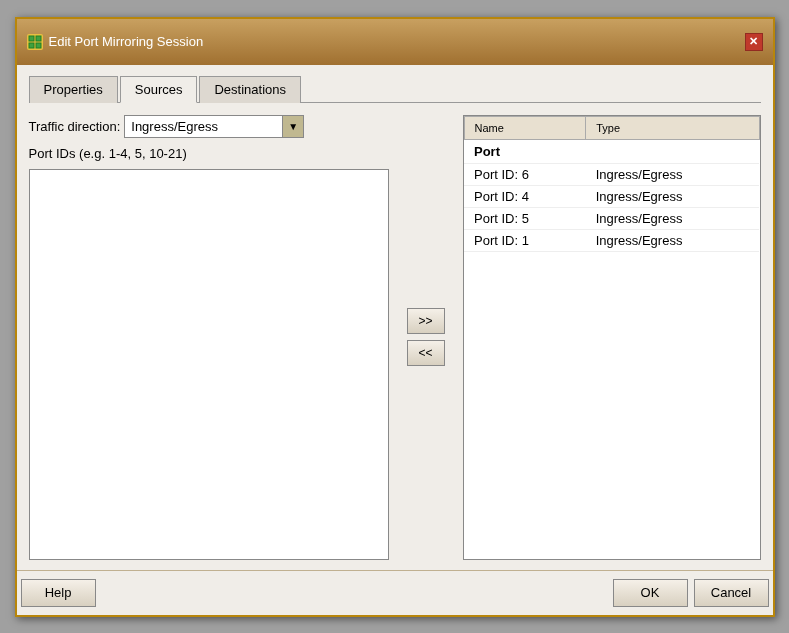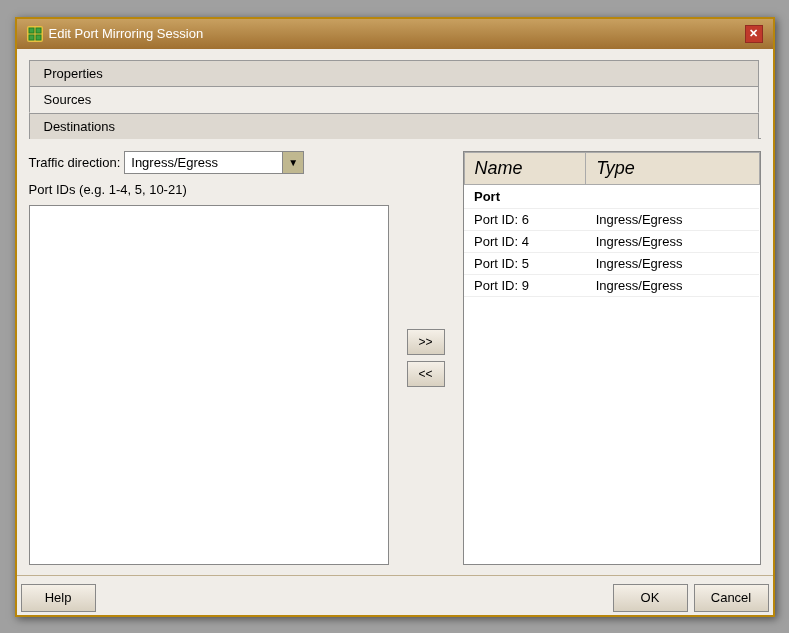--- a/index.html
+++ b/index.html
@@ -68,21 +68,20 @@
     .dialog-body {
       flex: 1;
       padding: 10px 12px;
       display: flex;
       flex-direction: column;
     }
     .tabs {
       display: flex;
       border-bottom: 1px solid #999;
       margin-bottom: 12px;
-      flex-direction: column;
     }
     .tab {
       padding: 5px 14px;
       border: 1px solid #999;
       border-bottom: none;
       background: #ddd8d0;
       cursor: pointer;
       margin-right: 2px;
       font-size: 13px;
       position: relative;
@@ -186,22 +185,21 @@
       border-collapse: collapse;
     }
     thead tr {
       background: #e8e0d0;
     }
     thead th {
       padding: 5px 10px;
       text-align: left;
       border: 1px solid #aaa;
       font-weight: normal;
-      font-size: 18px;
-      font-style: italic;
+      font-size: 11px;
     }
     tbody tr {
       background: white;
     }
     tbody td {
       padding: 3px 10px;
       font-size: 13px;
       border-bottom: 1px solid #eee;
     }
     .group-header td {
@@ -301,21 +299,21 @@
                 </tr>
                 <tr>
                   <td>Port ID: 4</td>
                   <td>Ingress/Egress</td>
                 </tr>
                 <tr>
                   <td>Port ID: 5</td>
                   <td>Ingress/Egress</td>
                 </tr>
                 <tr>
-                  <td>Port ID: 9</td>
+                  <td>Port ID: 1</td>
                   <td>Ingress/Egress</td>
                 </tr>
               </tbody>
           </table>
         </div>
       </div>
     </div>
   </div>
 
   <div class="dialog-footer">

